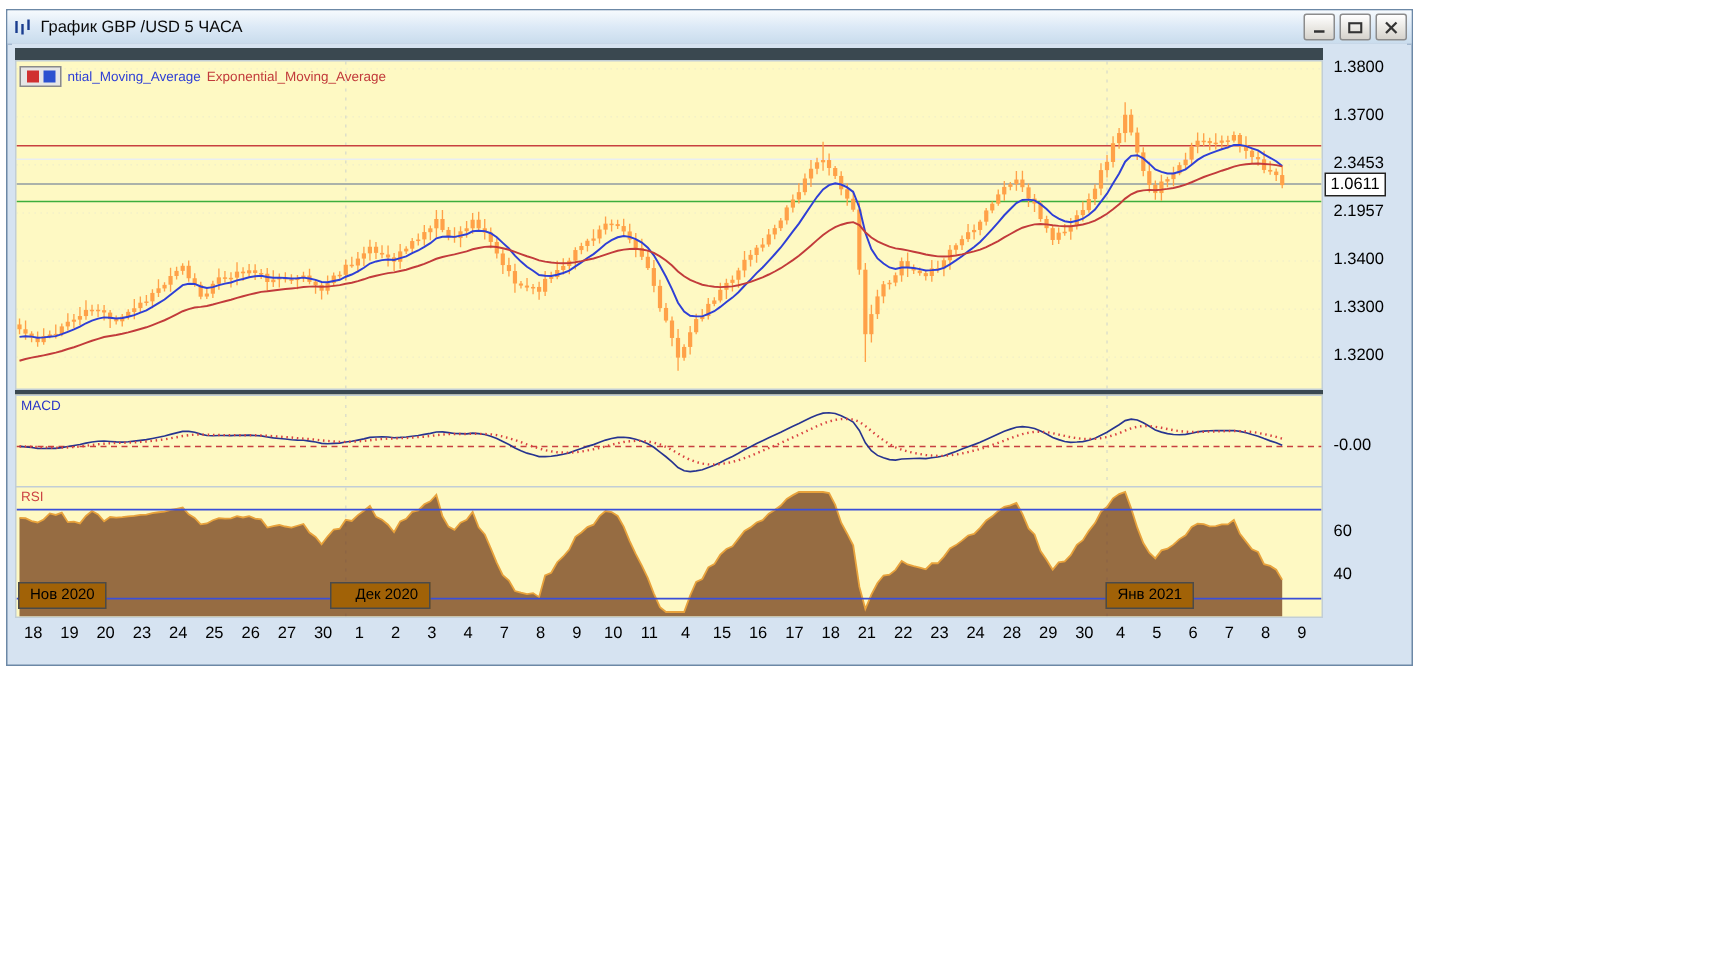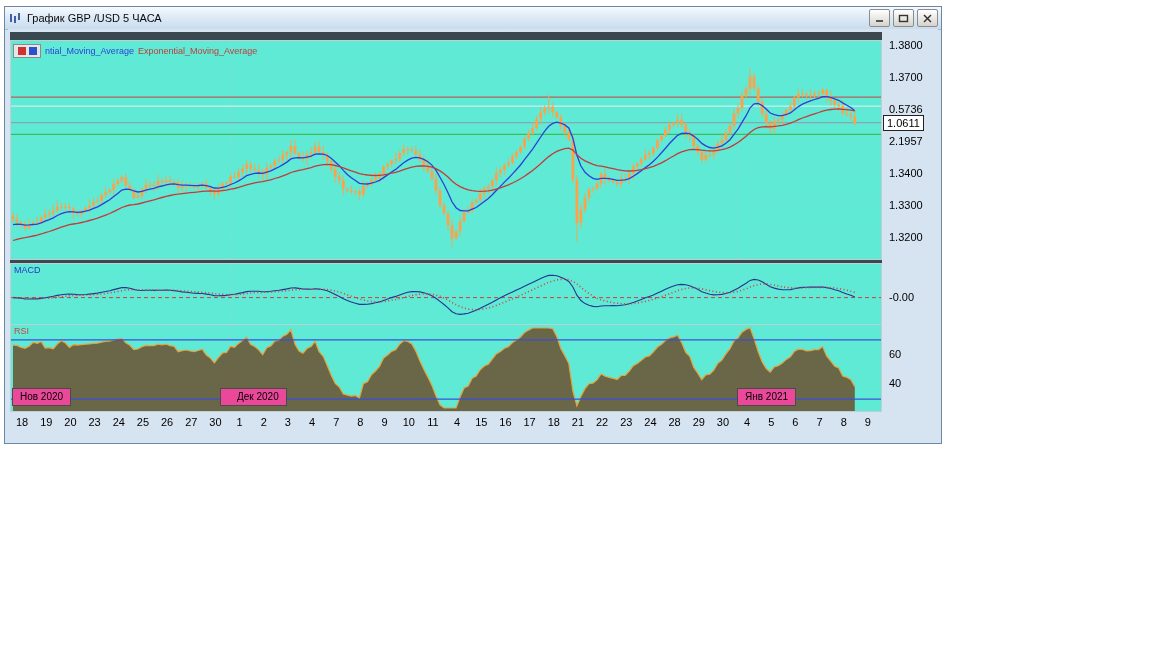--- a/index.html
+++ b/index.html
@@ -7,38 +7,38 @@
 
   .window{position:absolute;left:4px;top:6px;width:938px;height:438px;background:#d6e3f1;border:1px solid #6c88a6;box-sizing:border-box;}
   .titlebar{height:22px;display:flex;align-items:center;padding:0 3px;background:linear-gradient(180deg,#f6fafd,#dce9f6 50%,#c9dced);border-bottom:1px solid #a3b8cf;}
   .title-icon{width:16px;height:14px;display:flex;align-items:center;justify-content:center;}
   .title-text{font-size:11px;color:#0a0a0a;margin-left:3px;flex:1;white-space:nowrap;}
   .tb-btn{width:19px;height:16px;margin-left:3px;background:linear-gradient(#ffffff,#e7e5e0 60%,#d6d3cd);border:1px solid #8c8c8c;border-radius:2px;display:flex;align-items:center;justify-content:center;cursor:default;}
 
   .window-body{position:absolute;left:3px;right:3px;top:22px;bottom:3px;background:#d6e3f1;}
   .chart-frame{position:absolute;left:2px;top:3px;width:926px;height:402px;}
   .panes-col{position:absolute;left:0;top:0;width:872px;height:380px;background:#3a4850;}
-  .pane{position:absolute;left:0;width:872px;background:#5eead4;border:1px solid #c2ced6;box-sizing:border-box;}
+  .pane{position:absolute;left:0;width:872px;background:#fef9c3;border:1px solid #c2ced6;box-sizing:border-box;}
   #pane-main{top:8px;height:220px;}
   #pane-macd{top:231px;height:76px;}
   #pane-rsi{top:292px;height:88px;}
   .pane svg{position:absolute;left:0;top:0;}
 
   .legend{position:absolute;left:2px;top:3px;display:flex;align-items:center;gap:4px;z-index:4;font-size:9px;line-height:12px;white-space:nowrap;}
   .chip-panel{display:flex;align-items:center;justify-content:center;gap:3px;width:28px;height:14px;background:#e6e6e6;border:1px solid #8a8a8a;box-sizing:border-box;}
   .chip{width:8px;height:8px;display:inline-block;}
   .pane-label{position:absolute;left:3px;top:1px;font-size:9px;z-index:4;}
 
   .axis-col{position:absolute;left:872px;top:0;width:54px;height:380px;}
   .tick{position:absolute;left:7px;font-size:11px;color:#000;white-space:nowrap;}
   .price-badge{position:absolute;left:1px;font-size:11px;color:#000;background:#ffffff;border:1px solid #222;padding:0 3px;line-height:14px;z-index:3;}
 
   .xaxis{position:absolute;left:0;top:381px;width:926px;height:21px;}
   .xlab{position:absolute;top:3px;width:18px;text-align:center;font-size:11px;color:#000;}
-  .month-box{position:absolute;top:356px;height:16px;line-height:16px;padding:0 7px;background:#ec4899;border:1px solid #4a4a4a;font-size:10px;color:#000;z-index:5;white-space:nowrap;}
+  .month-box{position:absolute;top:356px;height:16px;line-height:16px;padding:0 7px;background:#a16207;border:1px solid #4a4a4a;font-size:10px;color:#000;z-index:5;white-space:nowrap;}
 </style>
 </head>
 <body>
 
 <div class="window">
   <div class="titlebar">
     <span class="title-icon">
       <svg width="14" height="12" viewBox="0 0 14 12">
         <line x1="2" y1="2" x2="2" y2="10" stroke="#1a3d8f" stroke-width="1.6"></line>
         <line x1="6" y1="4" x2="6" y2="11" stroke="#1a3d8f" stroke-width="1.6"></line>
@@ -539,21 +539,21 @@
           <span class="pane-label" id="rsi-label" style="color: rgb(204, 68, 68);">RSI</span>
         </div>
 
       <div class="month-box" style="left: 2px;">Нов 2020</div>
           <div class="month-box" style="left: 210px; padding-left: 16px;">Дек 2020</div>
           <div class="month-box" style="left: 727px;">Янв 2021</div>
         </div>
       <div class="axis-col" id="price-axis">
           <span class="tick" style="top: 6.80882px;">1.3800</span>
           <span class="tick" style="top: 38.8676px;">1.3700</span>
-          <span class="tick" style="top: 70.9265px;">0.5736</span>
+          <span class="tick" style="top: 70.9265px;">2.3453</span>
           <span class="tick" style="top: 102.985px;">2.1957</span>
           <span class="tick" style="top: 135.044px;">1.3400</span>
           <span class="tick" style="top: 167.103px;">1.3300</span>
           <span class="tick" style="top: 199.162px;">1.3200</span>
           <span class="price-badge" style="top: 83.3912px;">1.0611</span>
           <span class="tick" style="top: 258.6px;">-0.00</span>
           <span class="tick" style="top: 315.655px;">60</span>
           <span class="tick" style="top: 345.31px;">40</span>
         </div>
       <div class="xaxis" id="xaxis-row">

